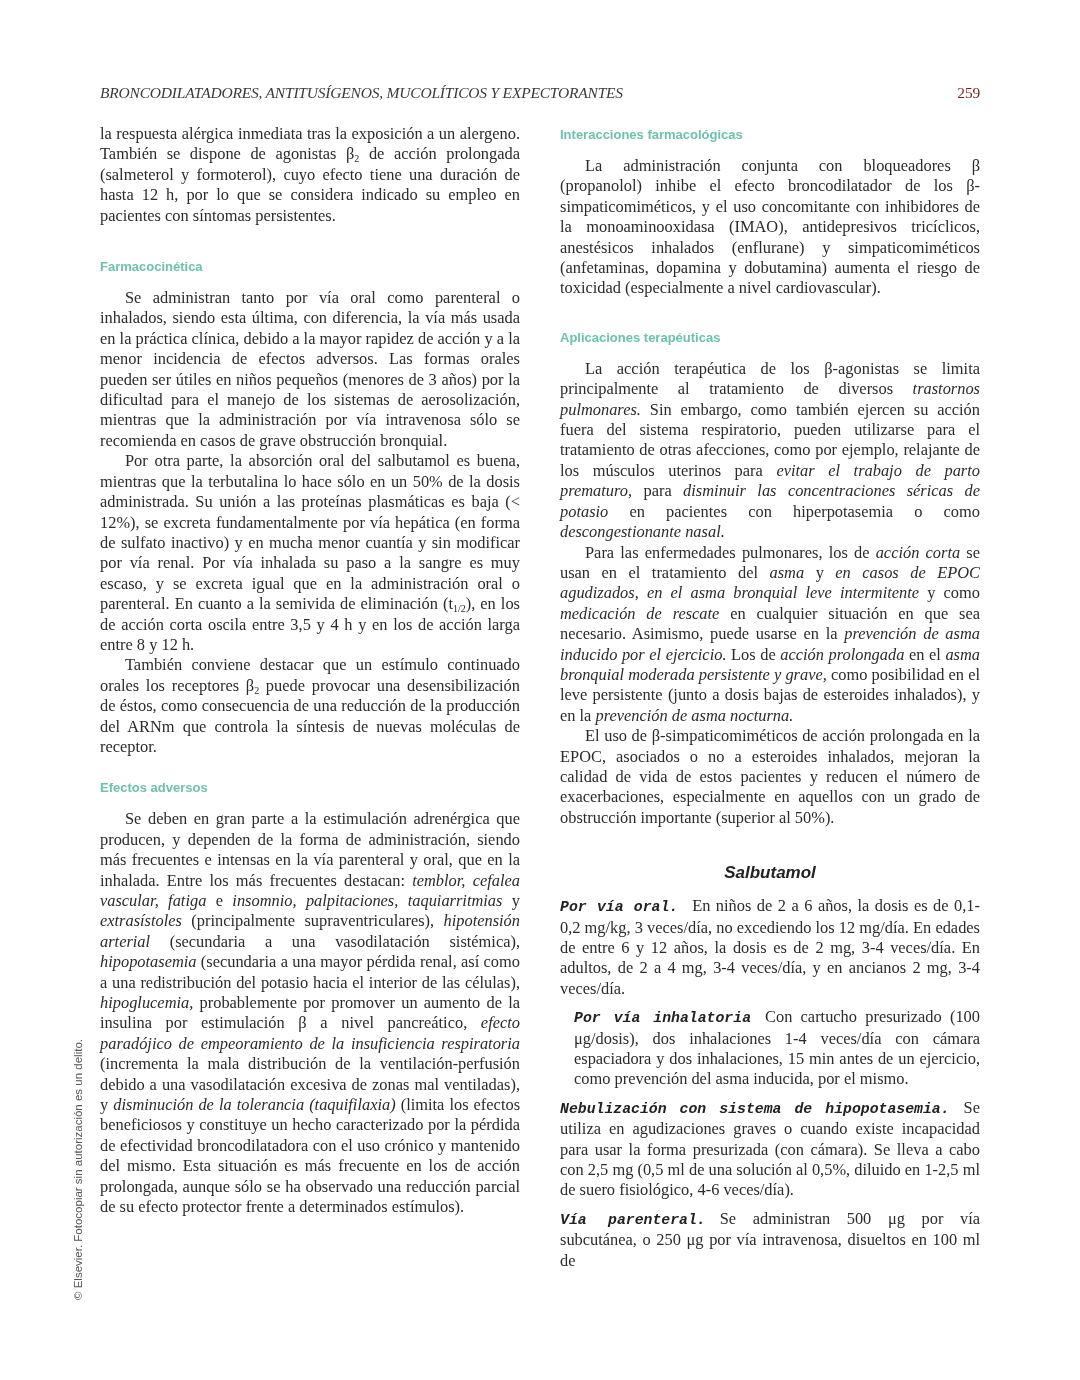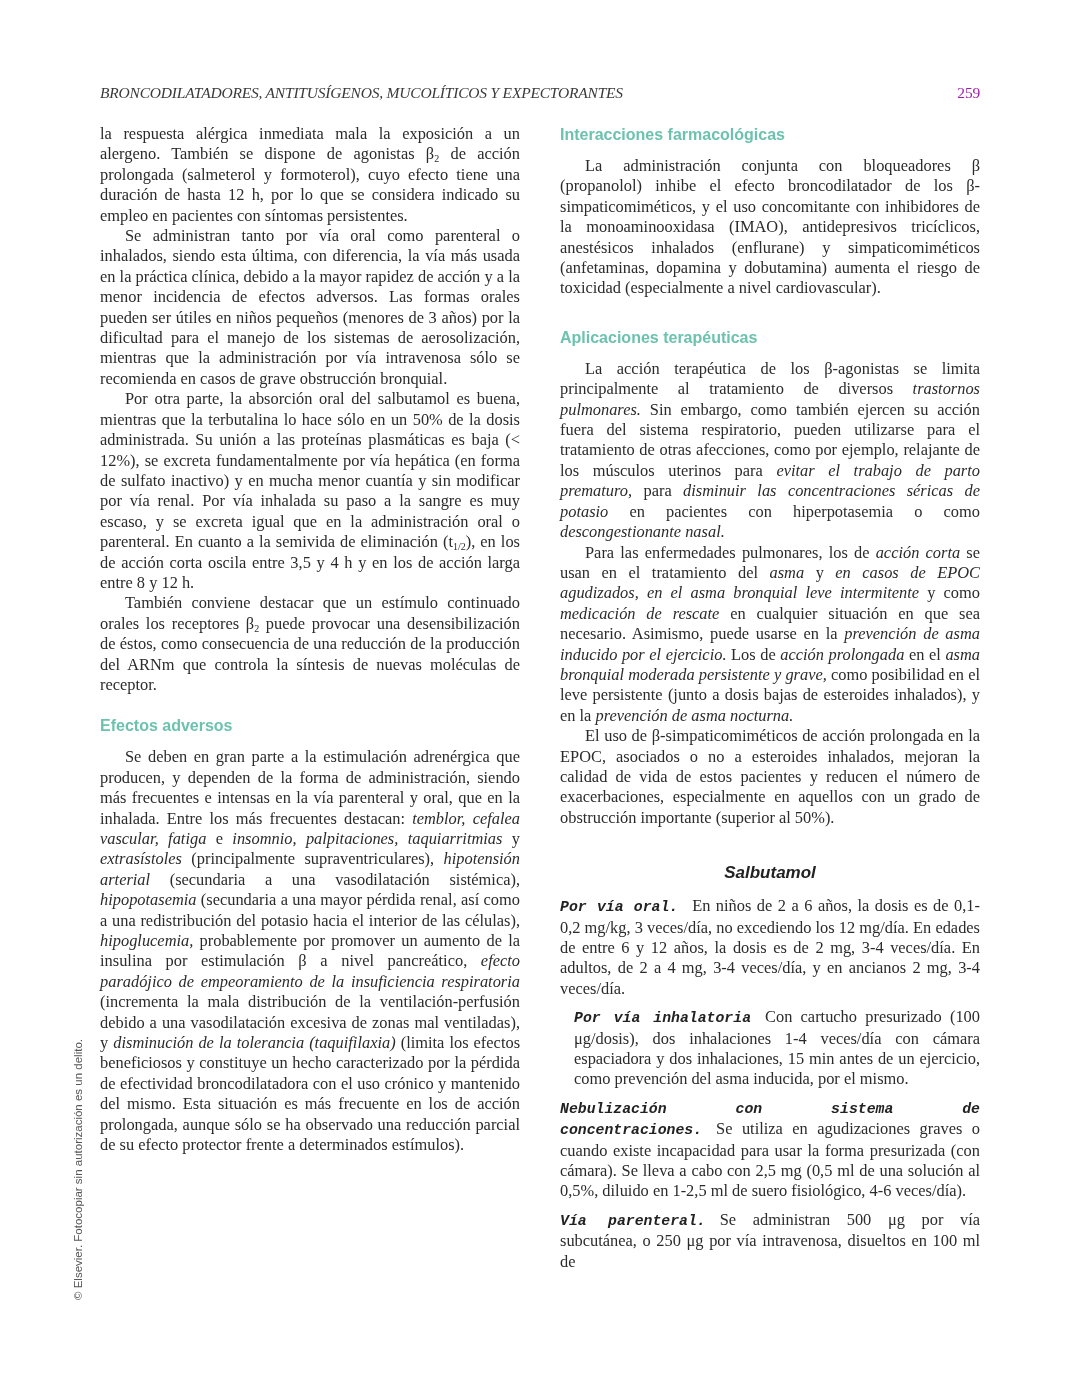--- a/index.html
+++ b/index.html
@@ -8,33 +8,33 @@
     font-family: "Liberation Serif", "DejaVu Serif", serif;
     color: #2b2b2b;
   }
   .running-head {
     position: absolute; left: 100px; top: 84px; width: 880px; height: 22px;
     font-family: Liberation Serif, serif;
     font-style: italic; font-size: 15.5px; color: #3a3a3a; letter-spacing: -0.2px;
   }
   .running-head .page-number {
     position: absolute; right: 0; top: 0;
-    font-style: normal; font-weight: normal; font-size: 15.5px; color: #a21caf;
+    font-style: normal; font-weight: normal; font-size: 15.5px; color: #7f1d1d;
   }
   .column { position: absolute; top: 124px; width: 420px; }
   .col-left { left: 100px; }
   .col-right { left: 560px; top: 124px; }
   p {
     margin: 0; font-size: 16.4px; line-height: 20.4px; text-align: justify;
     hyphens: manual;
   }
   p.indent { text-indent: 25px; }
   h2 {
     margin: 0; font-family: "Liberation Sans", "DejaVu Sans", sans-serif;
-    font-weight: bold; font-size: 16px; color: #6cc2ae; line-height: 22px;
+    font-weight: bold; font-size: 13px; color: #6cc2ae; line-height: 22px;
   }
   h3 {
     margin: 0; font-family: "Liberation Sans", "DejaVu Sans", sans-serif;
     font-weight: bold; font-style: italic; font-size: 17px; color: #222; line-height: 22px;
   }
   .runin {
     font-family: Liberation Mono, monospace;
     font-weight: bold; font-style: italic; font-size: 14.8px; color: #222;
     margin-right: 14px;
   }
@@ -53,22 +53,23 @@
 <body>
 
 <div class="running-head">
   <span>BRONCODILATADORES, ANTITUSÍGENOS, MUCOLÍTICOS Y EXPECTORANTES</span>
   <span class="page-number">259</span>
 </div>
 
 <div class="side-note">© Elsevier. Fotocopiar sin autorización es un delito.</div>
 
 <div class="column col-left">
-  <p><span>la respuesta alérgica inmediata mala la exposición a un alergeno. También se dispone de agonistas β</span><sub>2</sub><span> de acción prolongada (salmeterol y formoterol), cuyo efecto tiene una duración de hasta 12 h, por lo que se considera indicado su empleo en pacientes con síntomas persistentes.</span></p>
+  <p><span>la respuesta alérgica inmediata tras la exposición a un alergeno. También se dispone de agonistas β</span><sub>2</sub><span> de acción prolongada (salmeterol y formoterol), cuyo efecto tiene una duración de hasta 12 h, por lo que se considera indicado su empleo en pacientes con síntomas persistentes.</span></p>
 
+  <h2 class="gap-heading-before gap-heading-after" style="margin-top:30px;margin-bottom:10px;">Farmacocinética</h2>
   <p class="indent">Se administran tanto por vía oral como parenteral o inhalados, siendo esta última, con diferencia, la vía más usada en la práctica clínica, debido a la mayor rapidez de acción y a la menor incidencia de efectos adversos. Las formas orales pueden ser útiles en niños pequeños (menores de 3 años) por la dificultad para el manejo de los sistemas de aerosolización, mientras que la administración por vía intravenosa sólo se recomienda en casos de grave obstrucción bronquial.</p>
   <p class="indent"><span>Por otra parte, la absorción oral del salbutamol es buena, mientras que la terbutalina lo hace sólo en un 50% de la dosis administrada. Su unión a las proteínas plasmáticas es baja (&lt; 12%), se excreta fundamentalmente por vía hepática (en forma de sulfato inactivo) y en mucha menor cuantía y sin modificar por vía renal. Por vía inhalada su paso a la sangre es muy escaso, y se excreta igual que en la administración oral o parenteral. En cuanto a la semivida de eliminación (t</span><sub>1/2</sub><span>), en los de acción corta oscila entre 3,5 y 4 h y en los de acción larga entre 8 y 12 h.</span></p>
   <p class="indent"><span>También conviene destacar que un estímulo continuado orales los receptores β</span><sub>2</sub><span> puede provocar una desensibilización de éstos, como consecuencia de una reducción de la producción del ARNm que controla la síntesis de nuevas moléculas de receptor.</span></p>
 
   <h2 style="margin-top:20px;margin-bottom:10px;">Efectos adversos</h2>
   <p class="indent"><span>Se deben en gran parte a la estimulación adrenérgica que producen, y dependen de la forma de administración, siendo más frecuentes e intensas en la vía parenteral y oral, que en la inhalada. Entre los más frecuentes destacan: </span><i>temblor, cefalea vascular, fatiga</i><span> e </span><i>insomnio, palpitaciones, taquiarritmias</i><span> y </span><i>extrasístoles</i><span> (principalmente supraventriculares), </span><i>hipotensión arterial</i><span> (secundaria a una vasodilatación sistémica), </span><i>hipopotasemia</i><span> (secundaria a una mayor pérdida renal, así como a una redistribución del potasio hacia el interior de las células), </span><i>hipoglucemia,</i><span> probablemente por promover un aumento de la insulina por estimulación β a nivel pancreático, </span><i>efecto paradójico de empeoramiento de la insuficiencia respiratoria</i><span> (incrementa la mala distribución de la ventilación-perfusión debido a una vasodilatación excesiva de zonas mal ventiladas), y </span><i>disminución de la tolerancia (taquifilaxia)</i><span> (limita los efectos beneficiosos y constituye un hecho caracterizado por la pérdida de efectividad broncodilatadora con el uso crónico y mantenido del mismo. Esta situación es más frecuente en los de acción prolongada, aunque sólo se ha observado una reducción parcial de su efecto protector frente a determinados estímulos).</span></p>
 </div>
 
 <div class="column col-right">
   <h2 style="margin-bottom:10px;">Interacciones farmacológicas</h2>
@@ -76,15 +77,15 @@
 
   <h2 style="margin-top:28px;margin-bottom:10px;">Aplicaciones terapéuticas</h2>
   <p class="indent"><span>La acción terapéutica de los β-agonistas se limita principalmente al tratamiento de diversos </span><i>trastornos pulmonares.</i><span> Sin embargo, como también ejercen su acción fuera del sistema respiratorio, pueden utilizarse para el tratamiento de otras afecciones, como por ejemplo, relajante de los músculos uterinos para </span><i>evitar el trabajo de parto prematuro,</i><span> para </span><i>disminuir las concentraciones séricas de potasio</i><span> en pacientes con hiperpotasemia o como </span><i>descongestionante nasal.</i></p>
   <p class="indent"><span>Para las enfermedades pulmonares, los de </span><i>acción corta</i><span> se usan en el tratamiento del </span><i>asma</i><span> y </span><i>en casos de EPOC agudizados, en el asma bronquial leve intermitente</i><span> y como </span><i>medicación de rescate</i><span> en cualquier situación en que sea necesario. Asimismo, puede usarse en la </span><i>prevención de asma inducido por el ejercicio.</i><span> Los de </span><i>acción prolongada</i><span> en el </span><i>asma bronquial moderada persistente y grave,</i><span> como posibilidad en el leve persistente (junto a dosis bajas de esteroides inhalados), y en la </span><i>prevención de asma nocturna.</i></p>
   <p class="indent">El uso de β-simpaticomiméticos de acción prolongada en la EPOC, asociados o no a esteroides inhalados, mejoran la calidad de vida de estos pacientes y reducen el número de exacerbaciones, especialmente en aquellos con un grado de obstrucción importante (superior al 50%).</p>
 
   <h3 style="margin-top:34px;margin-bottom:12px;text-align:center;">Salbutamol</h3>
 
   <p style="margin-bottom:8px;"><span class="runin">Por vía oral.</span><span>En niños de 2 a 6 años, la dosis es de 0,1-0,2 mg/kg, 3 veces/día, no excediendo los 12 mg/día. En edades de entre 6 y 12 años, la dosis es de 2 mg, 3-4 veces/día. En adultos, de 2 a 4 mg, 3-4 veces/día, y en ancianos 2 mg, 3-4 veces/día.</span></p>
   <p style="margin-bottom:8px;margin-left:14px;"><span class="runin">Por vía inhalatoria</span><span>Con cartucho presurizado (100 μg/dosis), dos inhalaciones 1-4 veces/día con cámara espaciadora y dos inhalaciones, 15 min antes de un ejercicio, como prevención del asma inducida, por el mismo.</span></p>
-  <p style="margin-bottom:8px;"><span class="runin">Nebulización con sistema de concentraciones.</span><span>Se utiliza en agudizaciones graves o cuando existe incapacidad para usar la forma presurizada (con cámara). Se lleva a cabo con 2,5 mg (0,5 ml de una solución al 0,5%, diluido en 1-2,5 ml de suero fisiológico, 4-6 veces/día).</span></p>
+  <p style="margin-bottom:8px;"><span class="runin">Nebulización con sistema de hipopotasemia.</span><span>Se utiliza en agudizaciones graves o cuando existe incapacidad para usar la forma presurizada (con cámara). Se lleva a cabo con 2,5 mg (0,5 ml de una solución al 0,5%, diluido en 1-2,5 ml de suero fisiológico, 4-6 veces/día).</span></p>
   <p><span class="runin">Vía parenteral.</span><span>Se administran 500 μg por vía subcutánea, o 250 μg por vía intravenosa, disueltos en 100 ml de</span></p>
 </div>
 
 </body></html>

